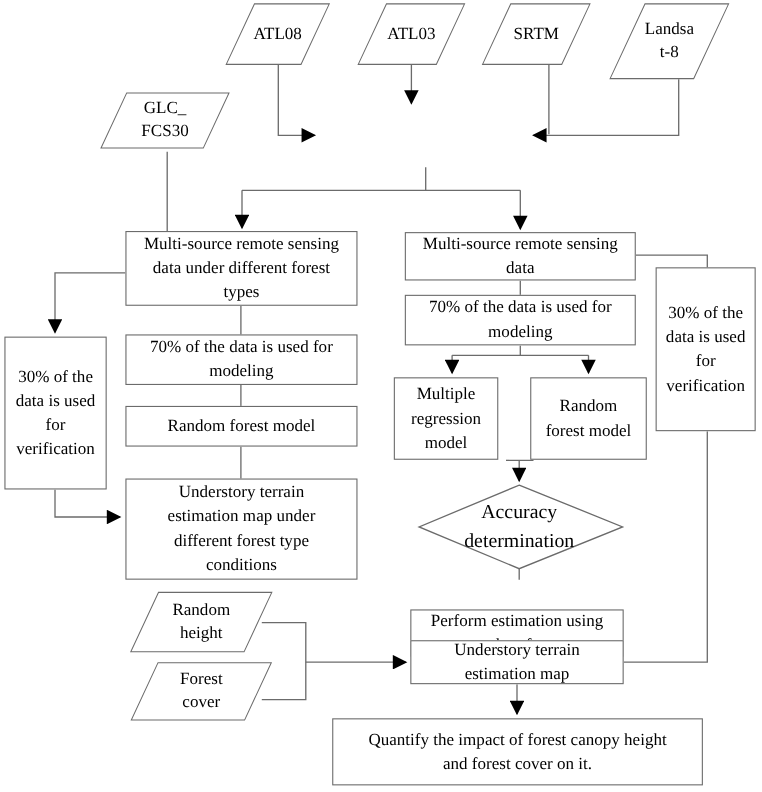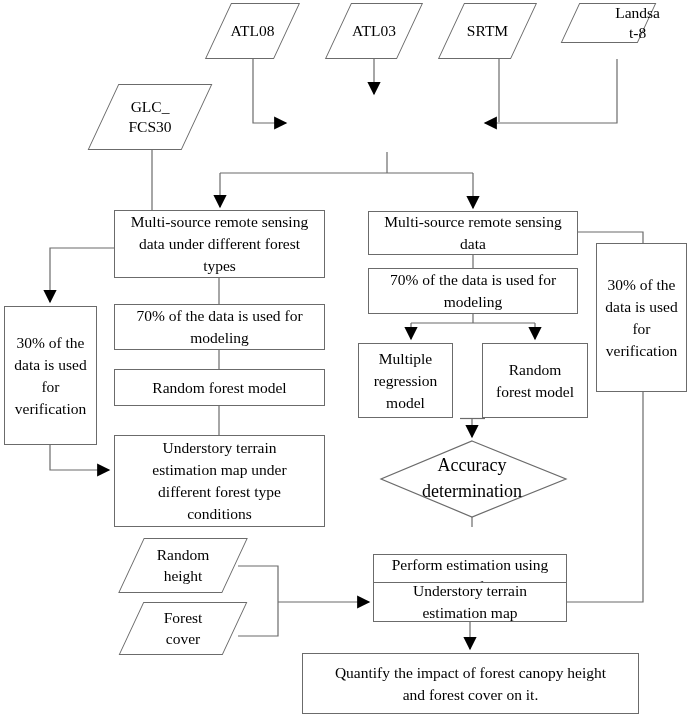--- a/index.html
+++ b/index.html
@@ -88,26 +88,26 @@
     <span class="lbl">ATL08</span>
   </div>
   <div class="pgram" style="left:325px;top:3px;width:98px;height:56px;">
     <span class="skew"></span>
     <span class="lbl">ATL03</span>
   </div>
   <div class="pgram" style="left:438px;top:3px;width:99px;height:56px;">
     <span class="skew"></span>
     <span class="lbl">SRTM</span>
   </div>
-  <div class="pgram" style="left:557px;top:3px;width:103px;height:40px;justify-content:flex-end;">
+  <div class="pgram" style="left:557px;top:3px;width:103px;height:69px;">
     <span class="skew"></span>
     <span class="lbl">Landsa
 t-8</span>
   </div>
-  <div class="pgram" style="left:90px;top:84px;width:120px;height:66px;">
+  <div class="pgram" style="left:90px;top:84px;width:120px;height:51px;">
     <span class="skew"></span>
     <span class="lbl">GLC_
 FCS30</span>
   </div>
 
   <div class="node" style="left:114px;top:210px;width:211px;height:68px;">Multi-source remote sensing
 data under different forest
 types</div>
   <div class="node" style="left:368px;top:211px;width:210px;height:44px;">Multi-source remote sensing
 data</div>

